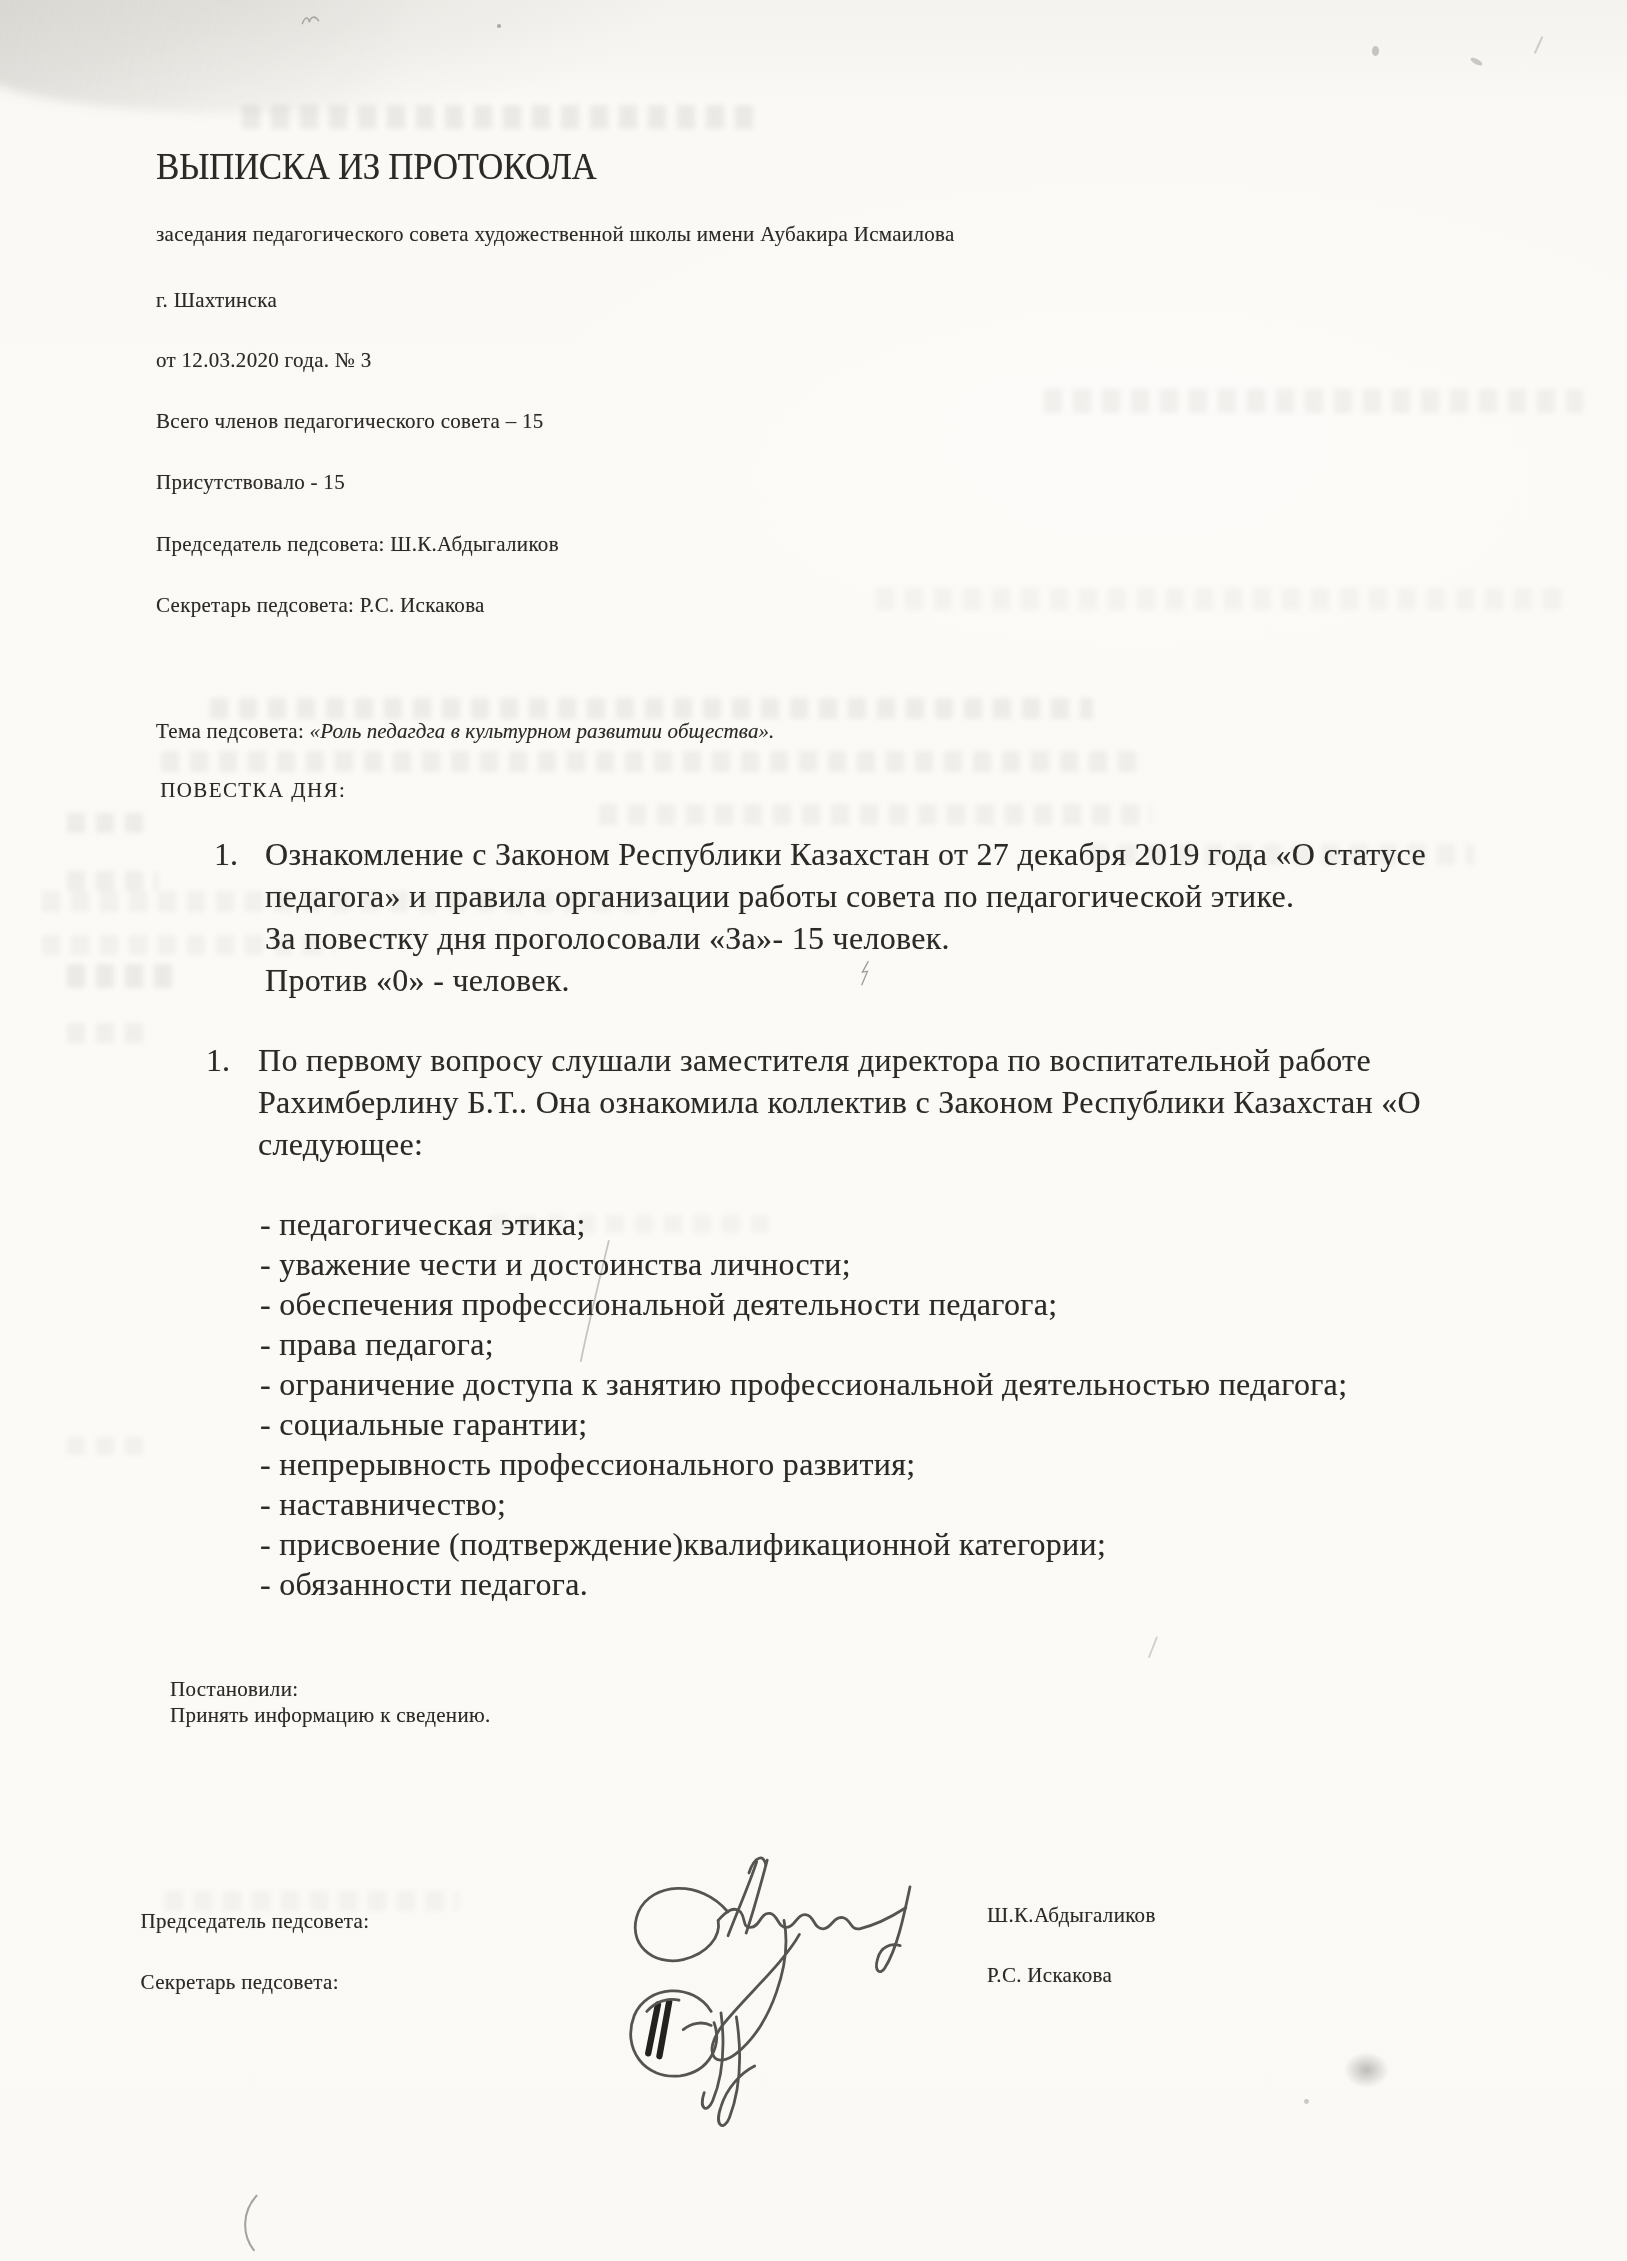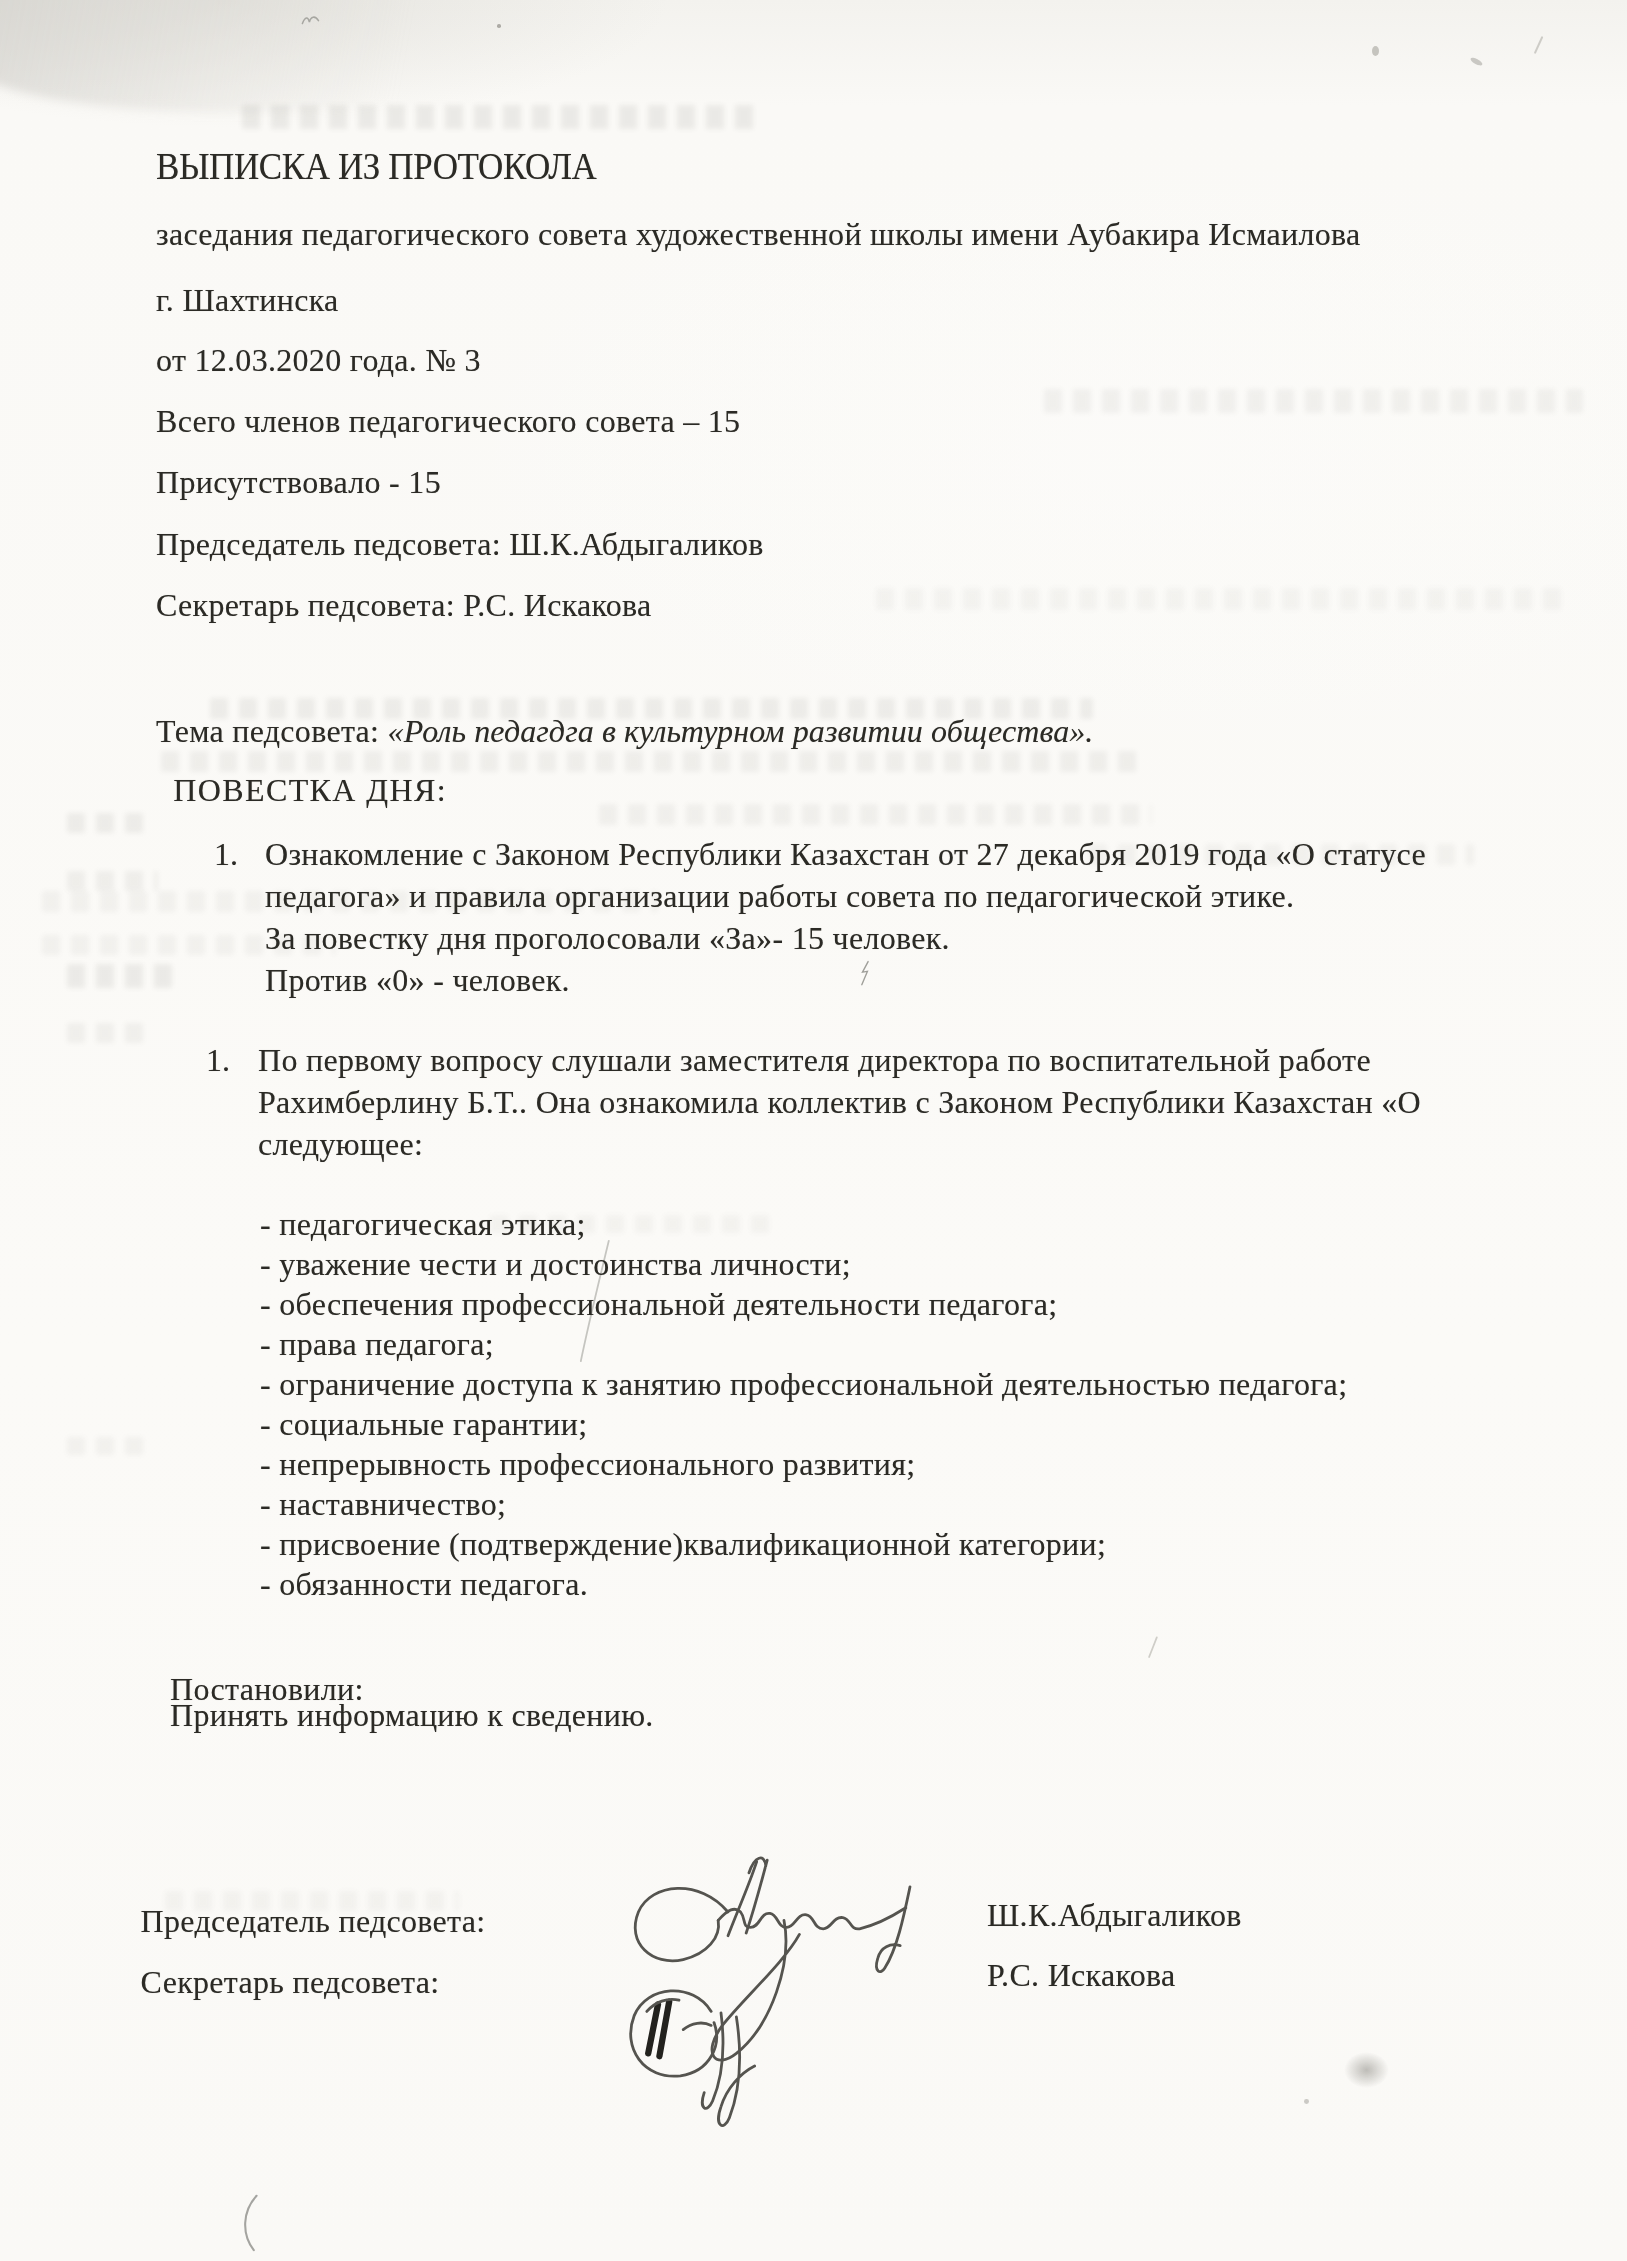--- a/index.html
+++ b/index.html
@@ -17,26 +17,26 @@
   }
   .shade-tl{
     position:absolute;left:-28px;top:-42px;width:574px;height:154px;
     background:linear-gradient(100deg, rgba(182,180,174,.38), rgba(206,204,198,.20) 45%, rgba(230,229,224,0) 75%);
     border-radius:0 0 55% 45% / 0 0 63px 49px;
     filter:blur(4.9px);
   }
   .doc{position:absolute;left:156px;top:0;width:1464px;}
   .line{
     position:absolute;left:0;
-    font-size:32px;line-height:42px;white-space:nowrap;
+    font-size:21px;line-height:42px;white-space:nowrap;
     text-shadow:0 0 0.7px rgba(43,42,37,.38);
     letter-spacing:0.3px;
   }
   .title{font-size:35px;line-height:43px;letter-spacing:-0.4px;transform:scaleY(1.10);transform-origin:0 0;}
-  .caps{letter-spacing:1.4px;margin-left:13px;}
+  .caps{letter-spacing:1.4px;}
   .item{position:absolute;left:0;width:1387px;}
   .item .num{position:absolute;top:0;font-size:32px;line-height:42px;text-shadow:0 0 0.7px rgba(43,42,37,.38);}
   .item .itxt{display:block;font-size:32px;line-height:42px;white-space:nowrap;text-shadow:0 0 0.7px rgba(43,42,37,.38);letter-spacing:0.3px;}
   .points .itxt{line-height:40px;}
   .theme-b{font-weight:normal;font-style:italic;letter-spacing:0.1px;}
   .ghost{
     position:absolute;
     background:repeating-linear-gradient(90deg,#6b6a63 0 18px, rgba(0,0,0,0) 18px 29px);
     filter:blur(2.8px);border-radius:2.1px;
   }

